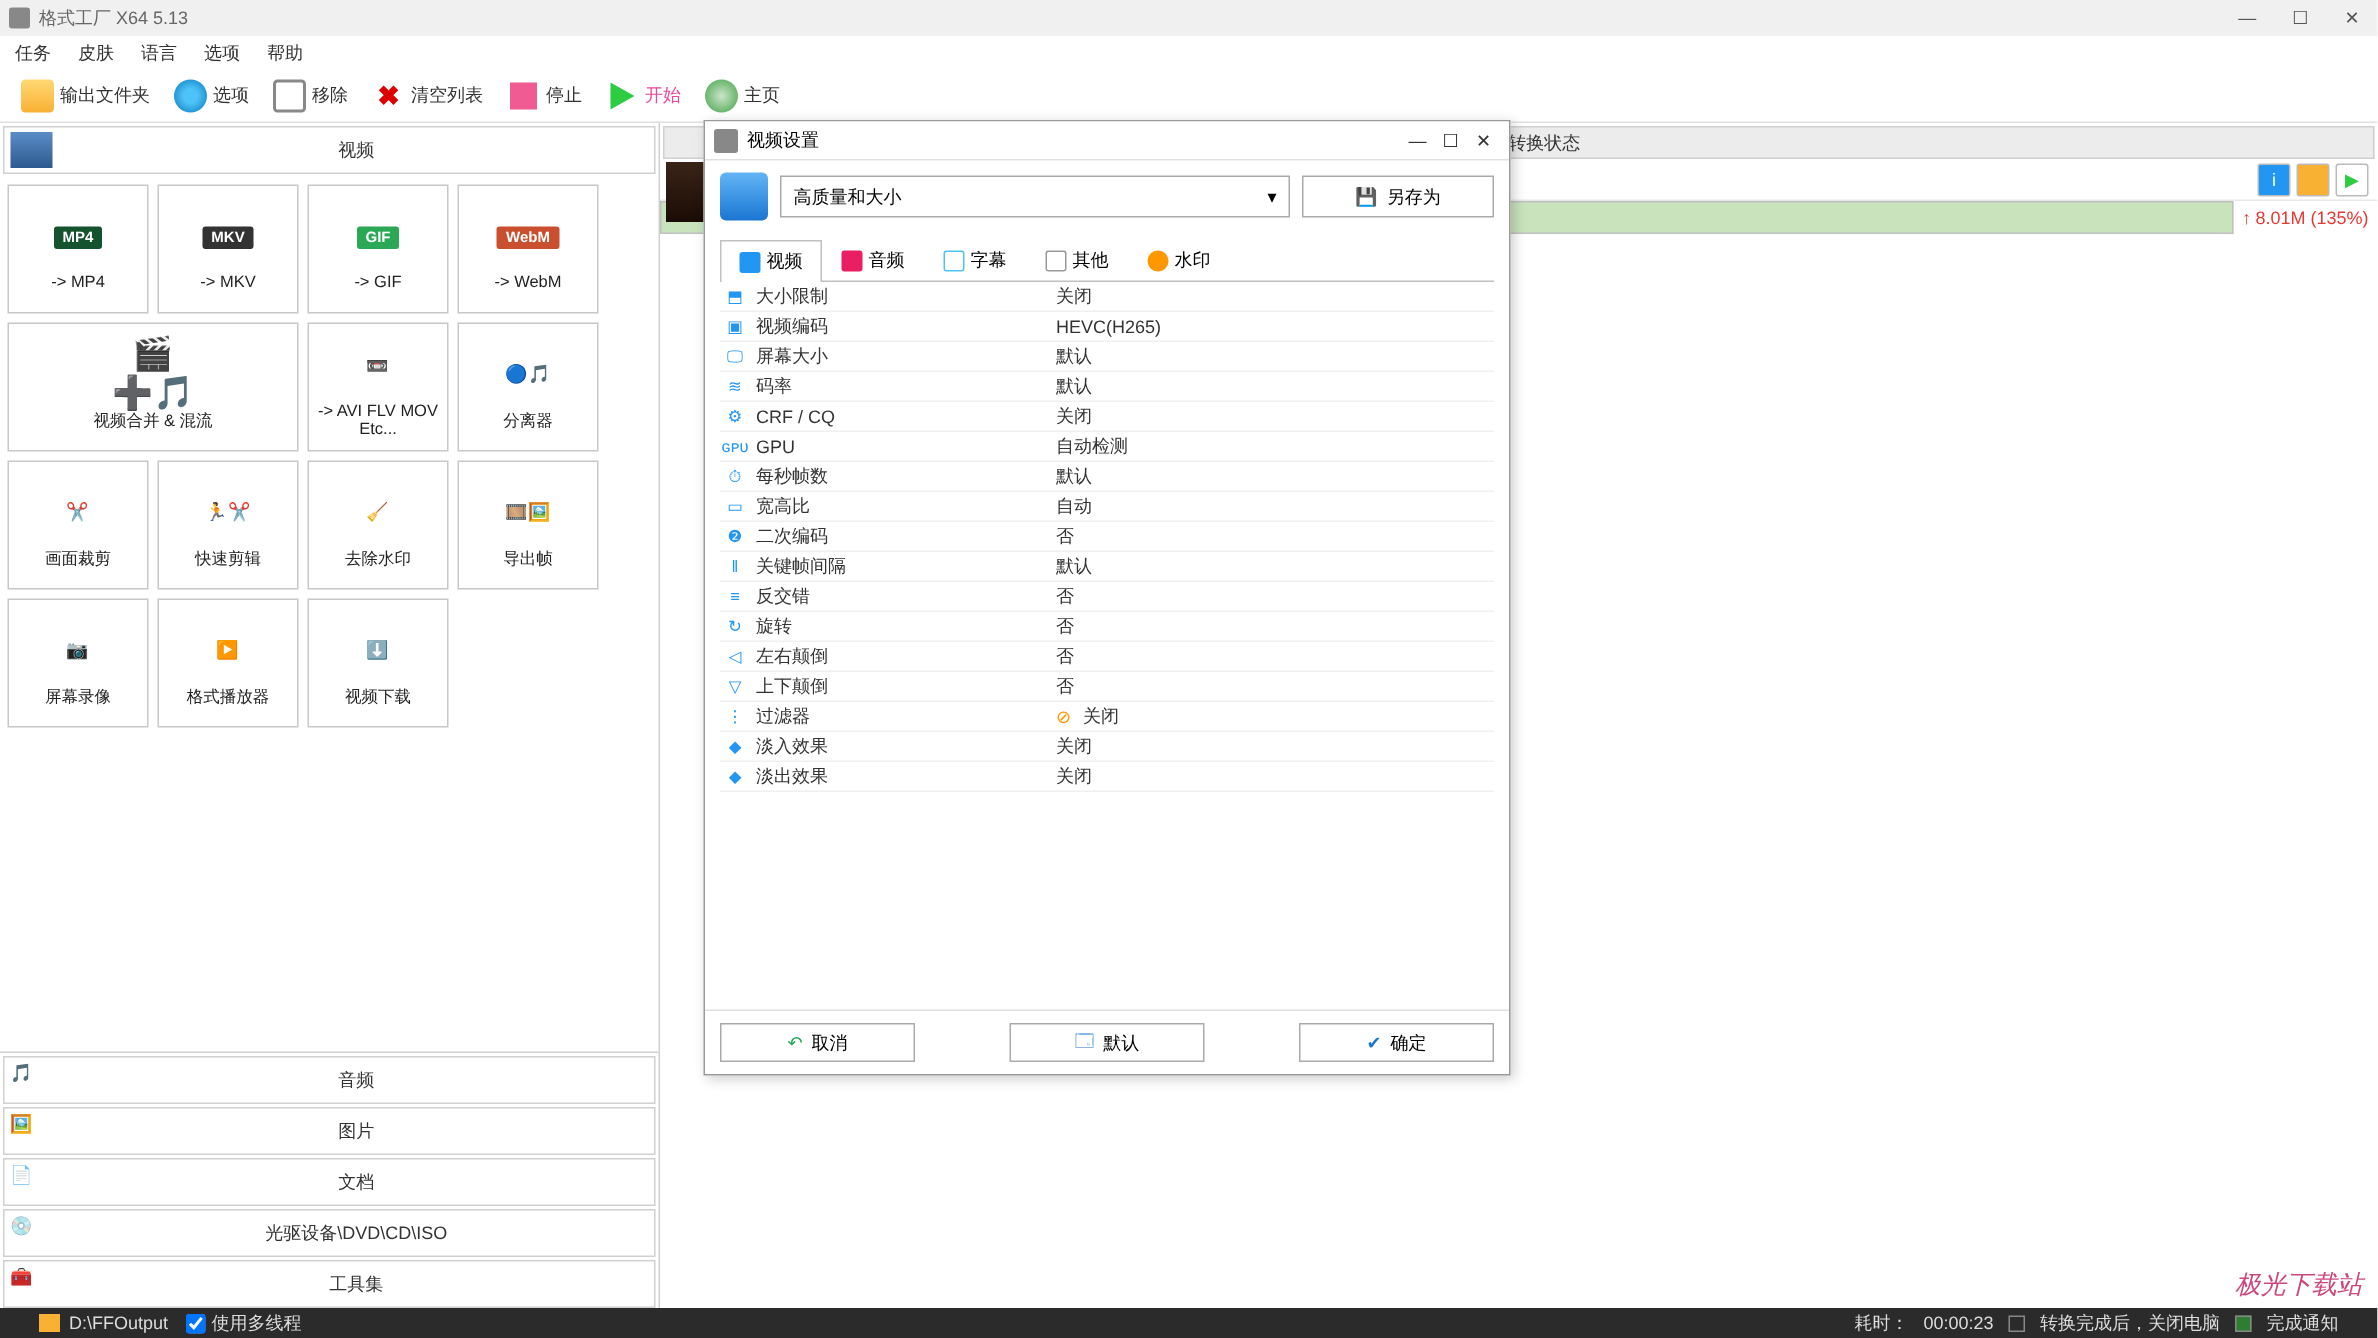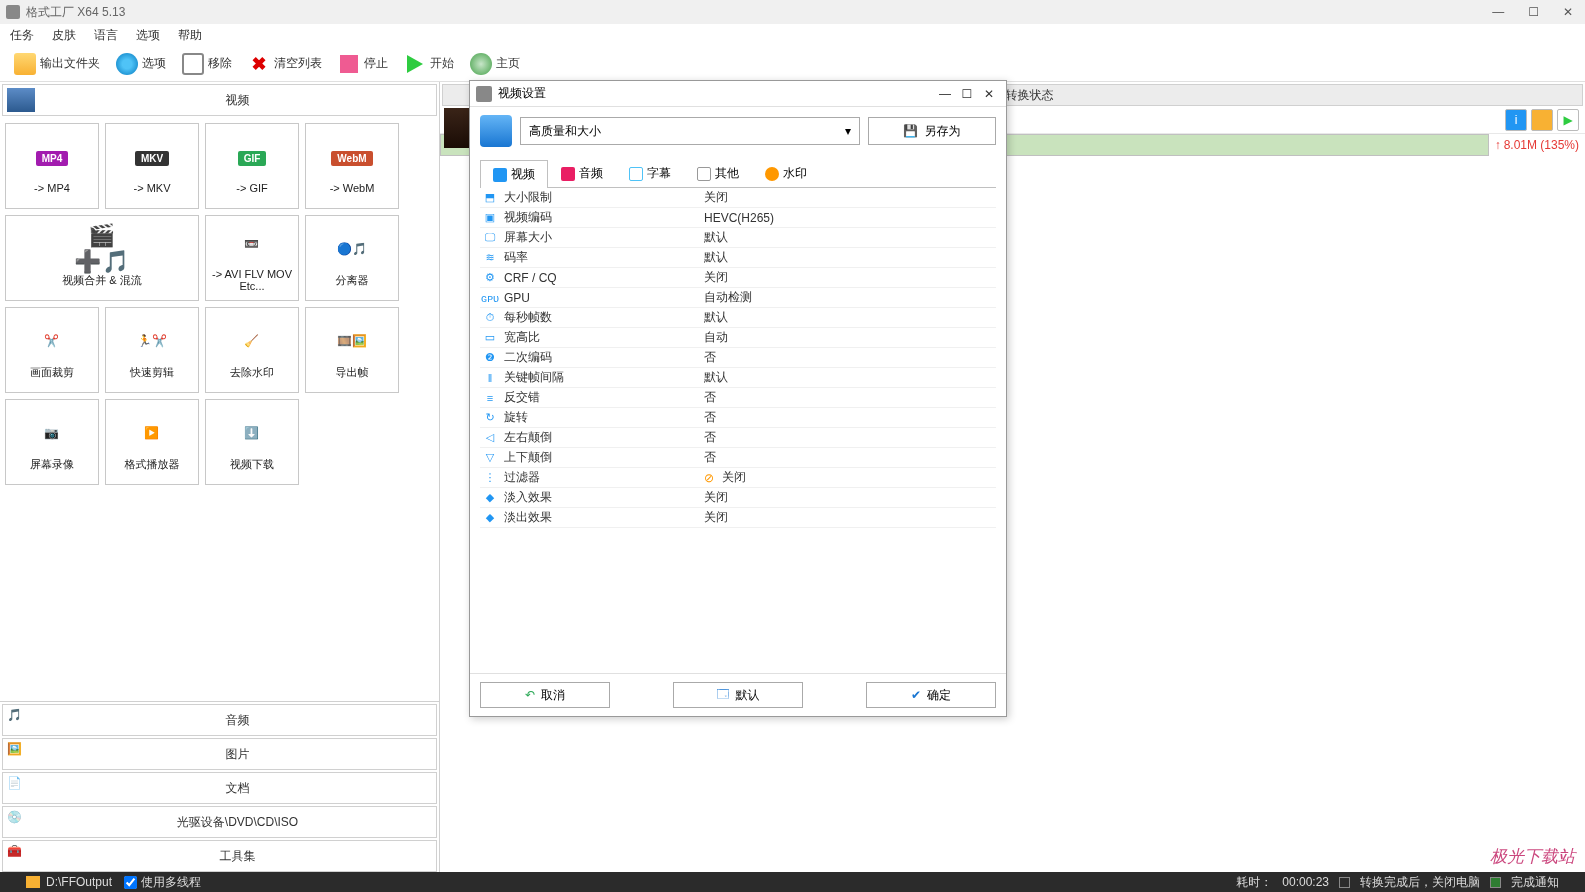--- a/index.html
+++ b/index.html
@@ -14,32 +14,32 @@
 .tb-btn{display:flex;align-items:center;gap:4px;padding:2px 6px;cursor:pointer;}
 .tb-ic{width:22px;height:22px;display:flex;align-items:center;justify-content:center;border-radius:3px;}
 .ic-folder{background:linear-gradient(#ffd873,#f8b133);}
 .ic-opt{background:radial-gradient(circle,#4fc3f7 30%,#0277bd 100%);border-radius:50%;}
 .ic-del{background:#fff;border:2px solid #888;position:relative;}
 .ic-x{color:#d00;font-weight:bold;font-size:18px;}
 .ic-stop{background:#ef5b92;width:18px;height:18px;}
 .ic-play{width:0;height:0;border-left:16px solid #2ecc40;border-top:9px solid transparent;border-bottom:9px solid transparent;}
 .ic-home{background:radial-gradient(circle,#c8e6c9,#43a047);border-radius:50%;}
 .tb-txt{color:#333;}
-.tb-start{color:#404040;}
+.tb-start{color:#ec4899;}
 .main{display:flex;height:calc(100% - 100px);}
 .left-panel{width:440px;border-right:1px solid #d0d0d0;display:flex;flex-direction:column;}
 .cat-hdr{height:32px;display:flex;align-items:center;border:1px solid #d0d0d0;margin:2px;cursor:pointer;}
 .cat-ic{width:28px;height:24px;margin:0 4px;}
 .cat-txt{flex:1;text-align:center;color:#333;}
 .vid-ic{background:linear-gradient(#5c8cc7,#2c5a8f);}
 .grid{flex:1;display:flex;flex-wrap:wrap;align-content:flex-start;padding:2px;overflow:auto;}
 .tile{width:94px;height:86px;border:1px solid #c8c8c8;margin:3px;display:flex;flex-direction:column;align-items:center;justify-content:center;cursor:pointer;padding:4px;text-align:center;}
 .tile-ic{width:48px;height:40px;margin-bottom:4px;display:flex;align-items:center;justify-content:center;}
 .fmt-badge{padding:2px 6px;color:#fff;font-size:10px;border-radius:2px;font-weight:bold;}
-.mp4{background:#a21caf;}.mkv{background:#333;}.gif{background:#2aa856;}.webm{background:#c94f2e;}
+.mp4{background:#14532d;}.mkv{background:#333;}.gif{background:#2aa856;}.webm{background:#c94f2e;}
 .tile .tl{color:#222;font-size:11px;}
 .bottom-cats{border-top:1px solid #d0d0d0;}
 .right-panel{flex:1;display:flex;flex-direction:column;}
 .r-hdr{height:22px;background:#ececec;border:1px solid #d0d0d0;display:flex;align-items:center;justify-content:center;color:#333;margin:2px 2px 0 2px;}
 .job-row{display:flex;align-items:center;height:28px;border-bottom:1px solid #e8e8e8;padding:0 4px;}
 .job-title{flex:1;font-weight:bold;color:#111;font-size:14px;padding-left:6px;}
 .job-ic{width:22px;height:22px;margin:0 2px;border:1px solid #bbb;border-radius:2px;display:flex;align-items:center;justify-content:center;cursor:pointer;}
 .job-ic.info{background:#2196f3;color:#fff;}
 .job-ic.fold{background:#f8b133;}
 .job-ic.play{color:#2ecc40;}

